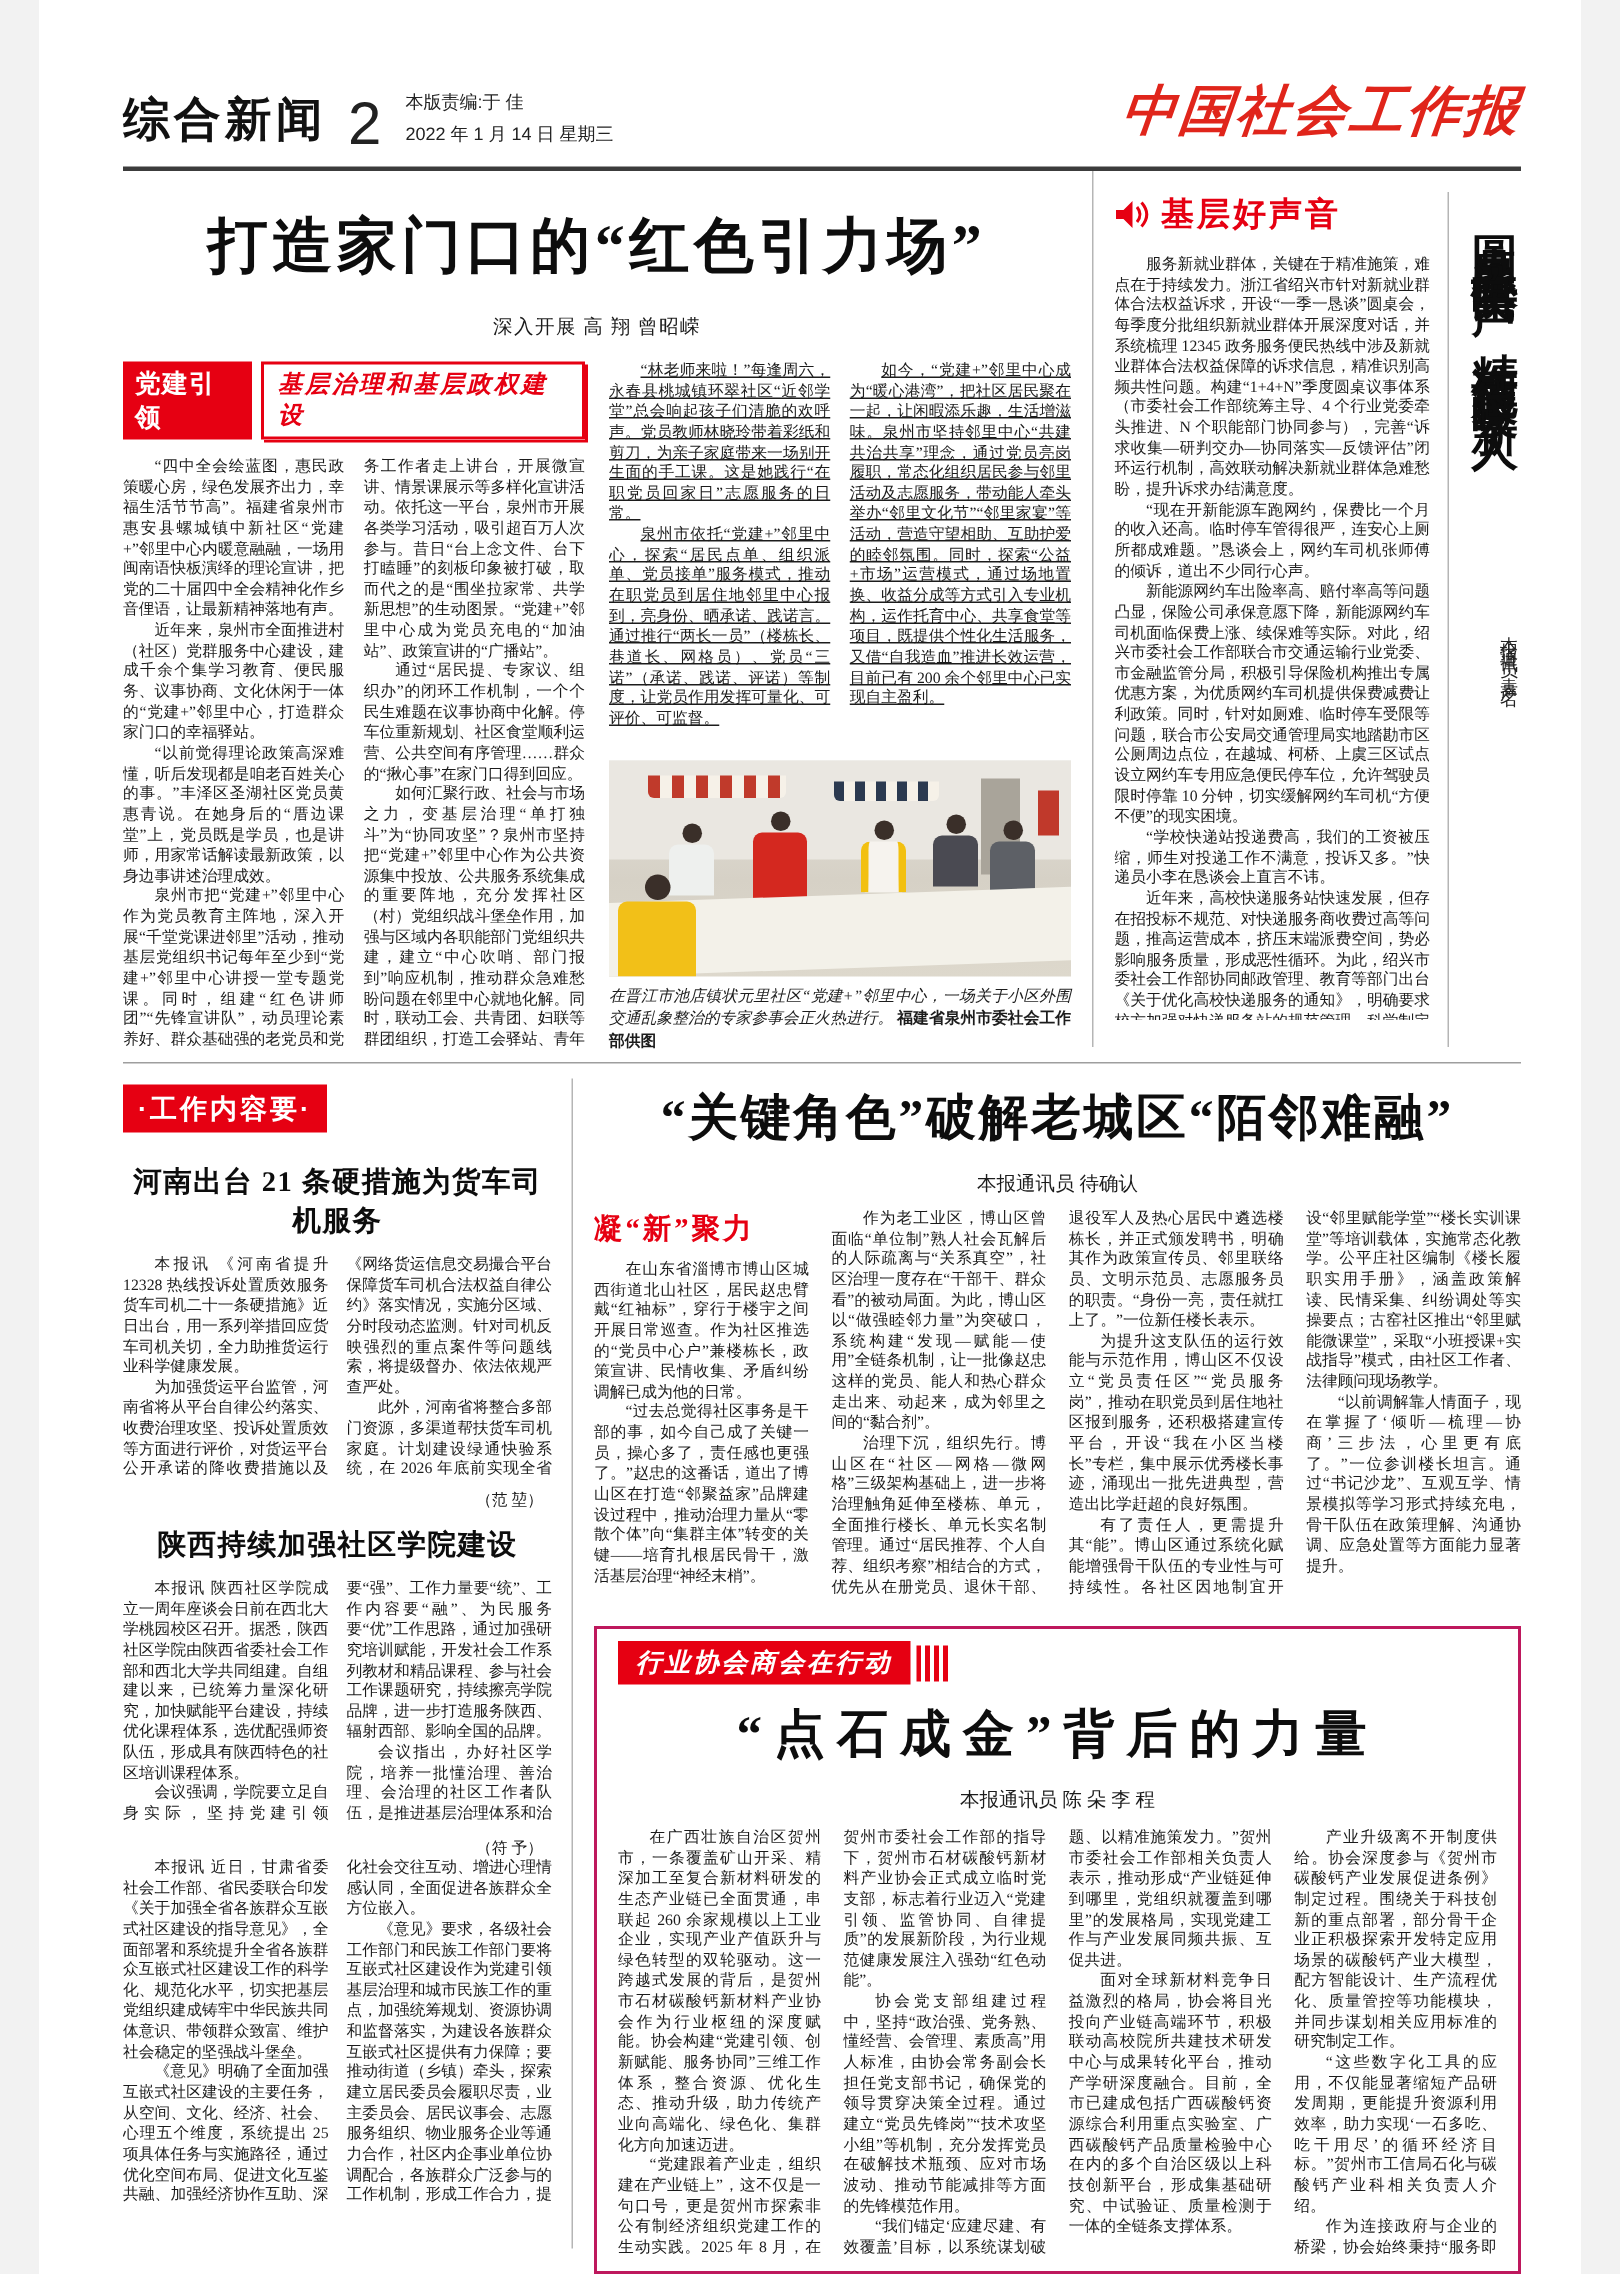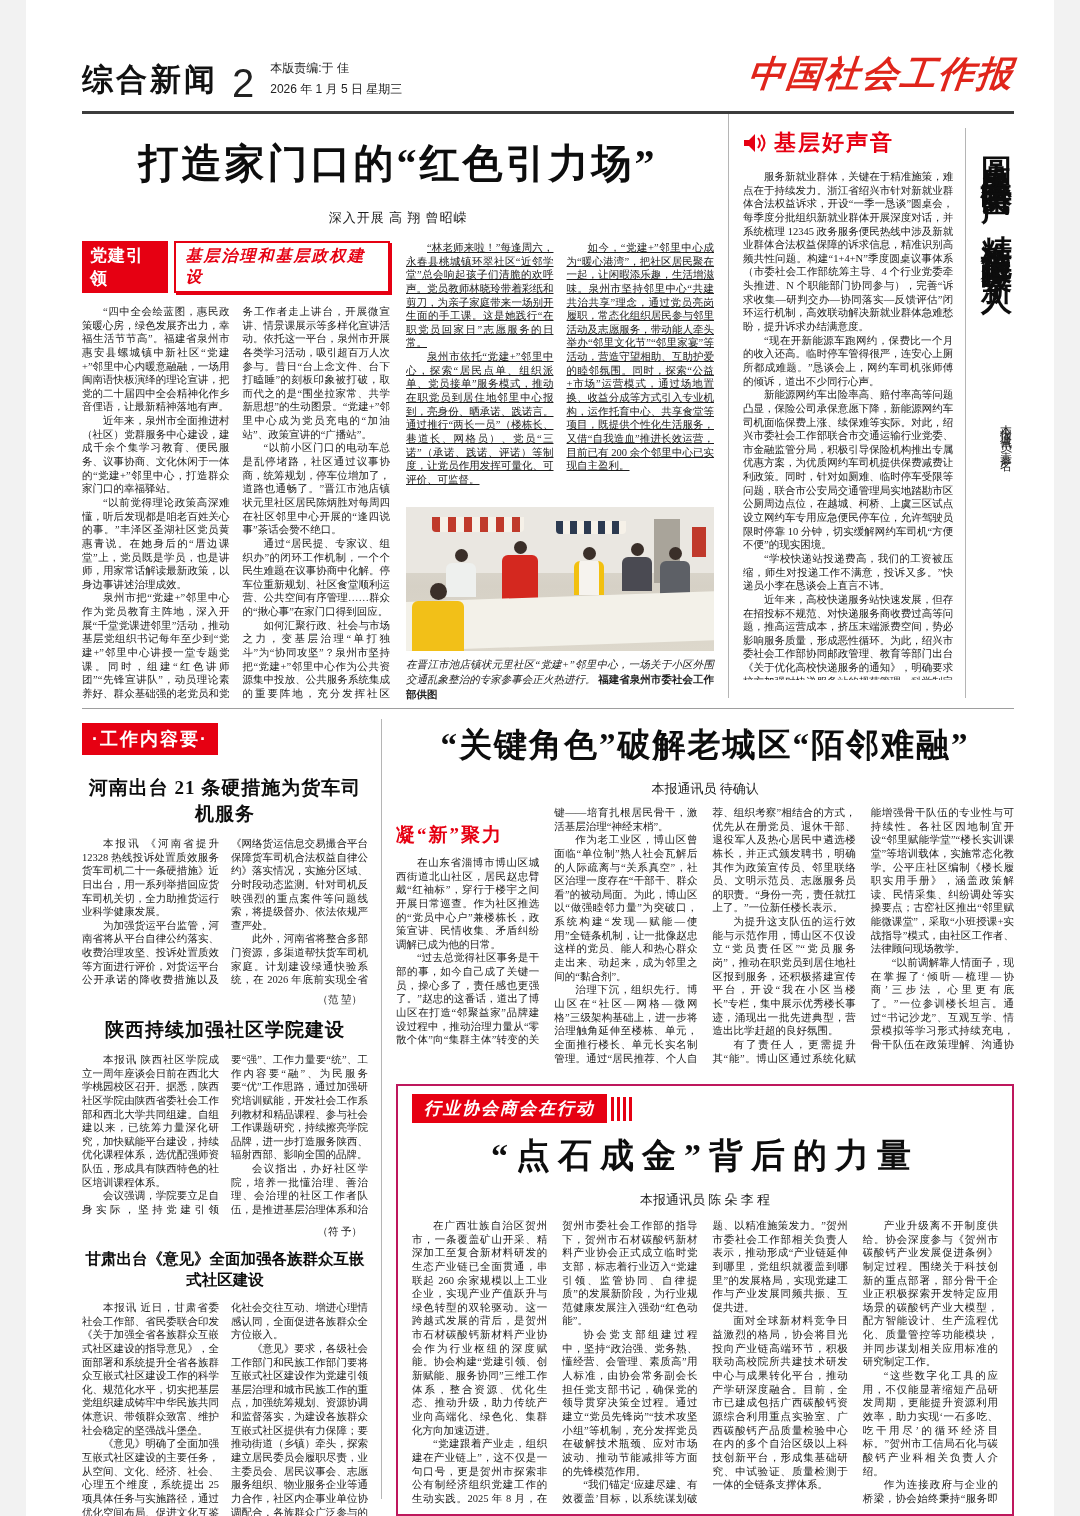--- a/index.html
+++ b/index.html
@@ -69,21 +69,21 @@
   .express-h2 { text-align:center; font-size:19px; font-weight:bold; letter-spacing:1px; margin:10px 0 10px; color:#0d0d0d; }
   .express-h2.small { font-size:15.5px; letter-spacing:0; }
   .exp-cols { column-count:2; column-gap:12px; overflow:hidden; }
   .exp1 { height:156px; } .exp2 { height:172px; } .exp3 { height:242px; }
 
   .bottom-right { flex:1; padding-left:14px; }
   .keyrole-headline { text-align:center; font-size:33px; font-weight:bold; letter-spacing:2px; margin-top:4px; color:#0d0d0d; }
   .keyrole-byline { text-align:center; font-size:13px; margin:12px 0 8px; }
   .cols4 { column-count:4; column-gap:15px; overflow:hidden; }
   .keyrole-cols { height:266px; }
-  .subhead-red { color:#e60012; font-size:19px; font-weight:bold; letter-spacing:2px; margin-bottom:8px;margin-top:16px; }
+  .subhead-red { color:#e60012; font-size:19px; font-weight:bold; letter-spacing:2px; margin-bottom:8px; }
 
   .industry-box { border:2px solid #be185d; margin-top:12px; padding:8px 14px 10px; height:432px; }
   .industry-badge-row { display:flex; align-items:center; }
   .industry-badge { background:#e60012; color:#fff; font-weight:bold; font-style:italic; font-size:17px; letter-spacing:2px; padding:3px 12px; }
   .stripes { width:22px; height:24px; margin-left:4px; background:repeating-linear-gradient(90deg,#e60012 0 3px,#ffffff 3px 6px); }
   .industry-headline { text-align:center; font-size:34px; font-weight:bold; letter-spacing:8px; margin-top:10px; color:#0d0d0d; }
   .industry-byline { text-align:center; font-size:13px; margin:12px 0 10px; }
   .industry-cols { height:290px; }
 
   
@@ -93,42 +93,41 @@
 <body>
 
 <div class="page">
   <div class="inner">
 
     <div class="masthead-row">
       <span class="section-title">综合新闻</span>
       <span class="page-num">2</span>
       <span class="edition-meta">
         <span>本版责编:于 佳</span><br>
-        <span>2026 年 1 月 5 日  星期三</span>
+        <span>2022 年 1 月 14 日  星期三</span>
       </span>
       <span class="masthead-logo">中国社会工作报</span>
     </div>
 
     <div class="top-section">
 
       <div class="main-col">
         <h1 class="main-headline">打造家门口的“红色引力场”</h1>
         <div class="main-byline">深入开展  高  翔  曾昭嵘</div>
         <div class="article-flex">
           <div class="half">
             <div class="badge-row">
               <span class="badge-red">党建引领</span>
               <span class="badge-calli">基层治理和基层政权建设</span>
             </div>
             <div class="cols2 h-left-cols body-txt">
                 <p>“四中全会绘蓝图，惠民政策暖心房，绿色发展齐出力，幸福生活节节高”。福建省泉州市惠安县螺城镇中新社区“党建+”邻里中心内暖意融融，一场用闽南语快板演绎的理论宣讲，把党的二十届四中全会精神化作乡音俚语，让最新精神落地有声。</p>
                 <p>近年来，泉州市全面推进村（社区）党群服务中心建设，建成千余个集学习教育、便民服务、议事协商、文化休闲于一体的“党建+”邻里中心，打造群众家门口的幸福驿站。</p>
                 <p>“以前觉得理论政策高深难懂，听后发现都是咱老百姓关心的事。”丰泽区圣湖社区党员黄惠青说。在她身后的“厝边课堂”上，党员既是学员，也是讲师，用家常话解读最新政策，以身边事讲述治理成效。</p>
                 <p>泉州市把“党建+”邻里中心作为党员教育主阵地，深入开展“千堂党课进邻里”活动，推动基层党组织书记每年至少到“党建+”邻里中心讲授一堂专题党课。同时，组建“红色讲师团”“先锋宣讲队”，动员理论素养好、群众基础强的老党员和党务工作者走上讲台，开展微宣讲、情景课展示等多样化宣讲活动。依托这一平台，泉州市开展各类学习活动，吸引超百万人次参与。昔日“台上念文件、台下打瞌睡”的刻板印象被打破，取而代之的是“围坐拉家常、共学新思想”的生动图景。“党建+”邻里中心成为党员充电的“加油站”、政策宣讲的“广播站”。</p>
-                <p>“以前小区门口的电动车总是乱停堵路，社区通过议事协商，统筹规划，停车位增加了，道路也通畅了。”晋江市池店镇状元里社区居民陈炳胜对每周四在社区邻里中心开展的“逢四说事”茶话会赞不绝口。</p>
                 <p>通过“居民提、专家议、组织办”的闭环工作机制，一个个民生难题在议事协商中化解。停车位重新规划、社区食堂顺利运营、公共空间有序管理……群众的“揪心事”在家门口得到回应。</p>
                 <p>如何汇聚行政、社会与市场之力，变基层治理“单打独斗”为“协同攻坚”？泉州市坚持把“党建+”邻里中心作为公共资源集中投放、公共服务系统集成的重要阵地，充分发挥社区（村）党组织战斗堡垒作用，加强与区域内各职能部门党组织共建，建立“中心吹哨、部门报到”响应机制，推动群众急难愁盼问题在邻里中心就地化解。同时，联动工会、共青团、妇联等群团组织，打造工会驿站、青年夜校、“近邻娘家”等多元服务场景，常态化开展帮扶救助、创业扶持、婚恋交友、家教指导等公益活动。</p>
               </div>
           </div>
           <div class="half">
             <div class="cols2 h-right-cols body-txt">
                 <p>“林老师来啦！”每逢周六，永春县桃城镇环翠社区“近邻学堂”总会响起孩子们清脆的欢呼声。党员教师林晓玲带着彩纸和剪刀，为亲子家庭带来一场别开生面的手工课。这是她践行“在职党员回家日”志愿服务的日常。</p>
                 <p>泉州市依托“党建+”邻里中心，探索“居民点单、组织派单、党员接单”服务模式，推动在职党员到居住地邻里中心报到，亮身份、晒承诺、践诺言。通过推行“两长一员”（楼栋长、巷道长、网格员）、党员“三诺”（承诺、践诺、评诺）等制度，让党员作用发挥可量化、可评价、可监督。</p>
                 <p>如今，“党建+”邻里中心成为“暖心港湾”，把社区居民聚在一起，让闲暇添乐趣，生活增滋味。泉州市坚持邻里中心“共建共治共享”理念，通过党员亮岗履职，常态化组织居民参与邻里活动及志愿服务，带动能人牵头举办“邻里文化节”“邻里家宴”等活动，营造守望相助、互助护爱的睦邻氛围。同时，探索“公益+市场”运营模式，通过场地置换、收益分成等方式引入专业机构，运作托育中心、共享食堂等项目，既提供个性化生活服务，又借“自我造血”推进长效运营，目前已有 200 余个邻里中心已实现自主盈利。</p>
               </div>
@@ -211,21 +210,20 @@
         <div class="sign">（范  堃）</div>
 
         <h2 class="express-h2">陕西持续加强社区学院建设</h2>
         <div class="exp-cols exp2 body-txt">
             <p>本报讯 陕西社区学院成立一周年座谈会日前在西北大学桃园校区召开。据悉，陕西社区学院由陕西省委社会工作部和西北大学共同组建。自组建以来，已统筹力量深化研究，加快赋能平台建设，持续优化课程体系，选优配强师资队伍，形成具有陕西特色的社区培训课程体系。</p>
             <p>会议强调，学院要立足自身实际，坚持党建引领要“强”、工作力量要“统”、工作内容要“融”、为民服务要“优”工作思路，通过加强研究培训赋能，开发社会工作系列教材和精品课程、参与社会工作课题研究，持续擦亮学院品牌，进一步打造服务陕西、辐射西部、影响全国的品牌。</p>
             <p>会议指出，办好社区学院，培养一批懂治理、善治理、会治理的社区工作者队伍，是推进基层治理体系和治理能力现代化的必然要求。学院将发挥省委社会工作部实践优势和西北大学学科师资优势，逐步构建起政治引领、专业赋能、实践导向、陕西特色的课程体系，形成专业化、规范化、系统化的培训优势，把陕西社区学院办得更有特色、更有水平，为提升陕西基层治理效能贡献更大力量。</p>
           </div>
         <div class="sign">（符  予）</div>
 
-        <h2 class="express-h2 small">甘肃出台《意见》全面加强各族群众互嵌式社区建设</h2>
         <div class="exp-cols exp3 body-txt">
             <p>本报讯 近日，甘肃省委社会工作部、省民委联合印发《关于加强全省各族群众互嵌式社区建设的指导意见》，全面部署和系统提升全省各族群众互嵌式社区建设工作的科学化、规范化水平，切实把基层党组织建成铸牢中华民族共同体意识、带领群众致富、维护社会稳定的坚强战斗堡垒。</p>
             <p>《意见》明确了全面加强互嵌式社区建设的主要任务，从空间、文化、经济、社会、心理五个维度，系统提出 25 项具体任务与实施路径，通过优化空间布局、促进文化互鉴共融、加强经济协作互助、深化社会交往互动、增进心理情感认同，全面促进各族群众全方位嵌入。</p>
             <p>《意见》要求，各级社会工作部门和民族工作部门要将互嵌式社区建设作为党建引领基层治理和城市民族工作的重点，加强统筹规划、资源协调和监督落实，为建设各族群众互嵌式社区提供有力保障；要推动街道（乡镇）牵头，探索建立居民委员会履职尽责，业主委员会、居民议事会、志愿服务组织、物业服务企业等通力合作，社区内企事业单位协调配合，各族群众广泛参与的工作机制，形成工作合力，提升共建共治水平；要加大资金支持力度，深化民族团结进步创建进社区，开展试点培育和先进典型选树宣传，不断拓展各族群众参与互嵌式社区建设的有效载体和实践路径。</p>
           </div>
         
       </div>
 
       <div class="bottom-right">
         <h2 class="keyrole-headline">“关键角色”破解老城区“陌邻难融”</h2>

